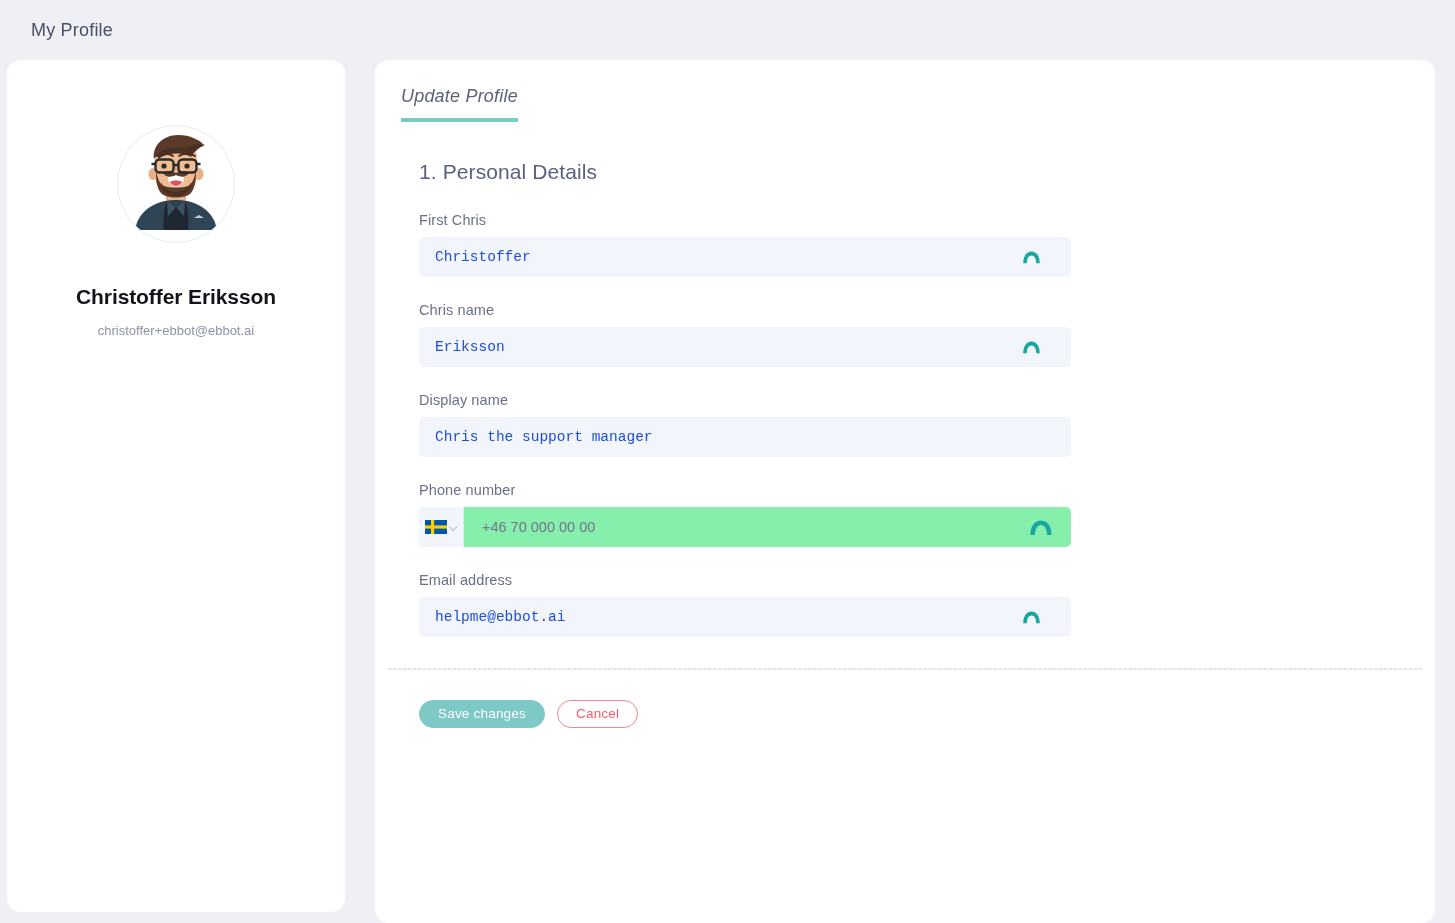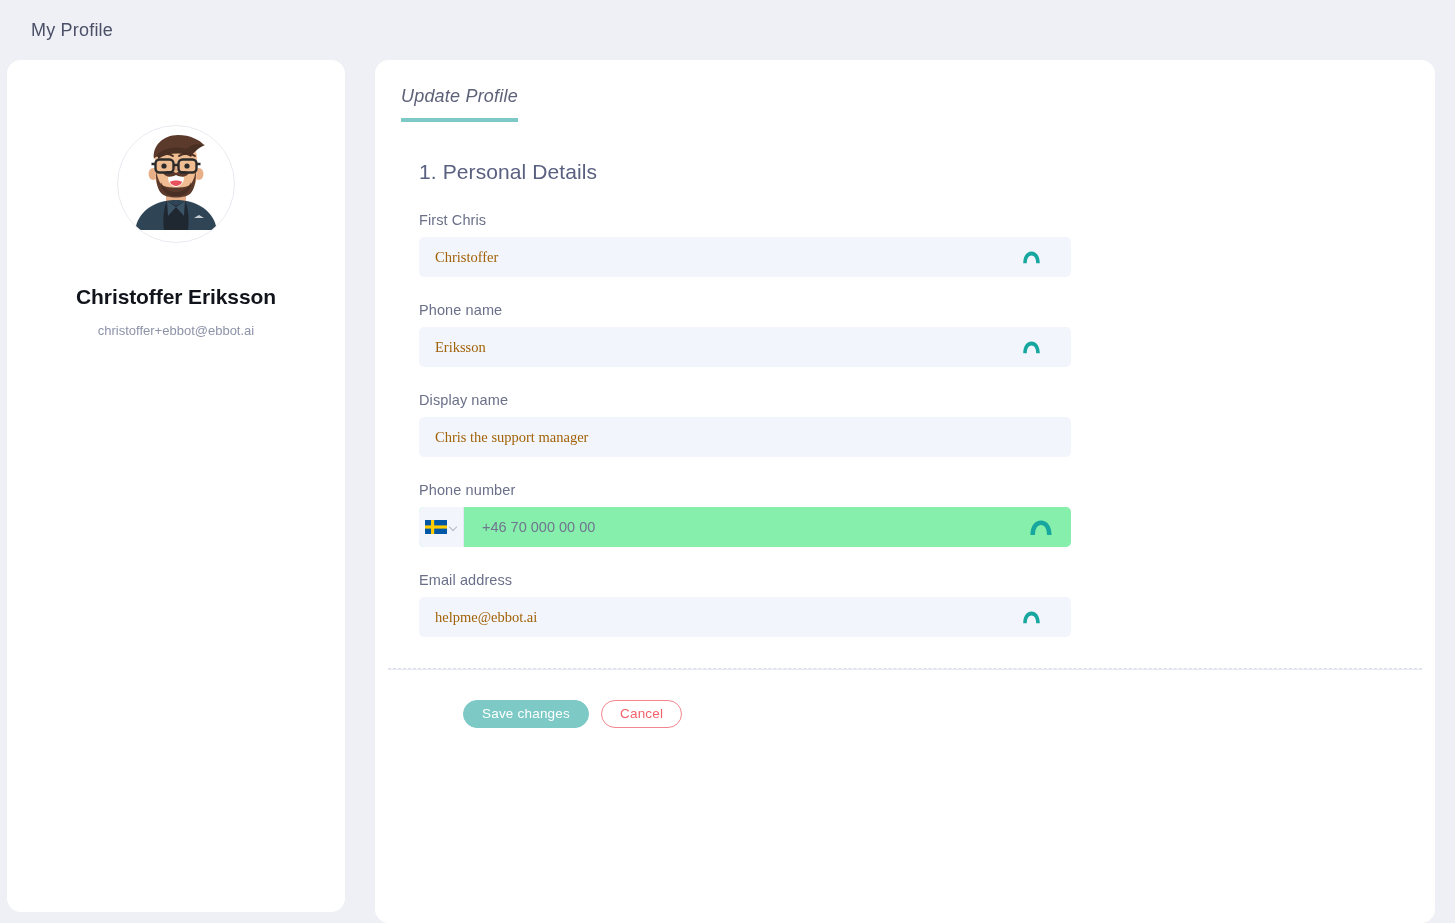--- a/index.html
+++ b/index.html
@@ -139,23 +139,23 @@
     display: flex;
     align-items: center;
   }
   .input-wrap input {
     border: none;
     outline: none;
     background: transparent;
     width: 100%;
     height: 100%;
     padding: 0 46px 0 16px;
-    font-family: Liberation Serif, serif;
+    font-family: Liberation Mono, monospace;
     font-size: 14.5px;
-    color: #a16207;
+    color: #1d4ed8;
   }
   .input-wrap input::placeholder { color: #9399ac; }
 
   .field-arch {
     position: absolute;
     right: 30px;
     top: 50%;
     transform: translateY(-50%);
     pointer-events: none;
     display: flex;
@@ -241,21 +241,20 @@
     border-top: 1px solid #e7e9f0;
     height: 0;
   }
 
   
   .actions {
     display: flex;
     align-items: flex-end;
     gap: 12px;
     padding: 30px 0 0 44px;
-    margin-left: 44px;
   }
   .btn {
     font-family: inherit;
     font-size: 13.5px;
     border-radius: 18px;
     cursor: pointer;
     height: 28px;
     padding: 0 18px;
     line-height: 1;
     letter-spacing: 0.2px;
@@ -350,21 +349,21 @@
           <input type="text" value="Christoffer" style="">
           <span class="field-arch">
             <svg width="19" height="13" viewBox="0 0 19 13">
               <path d="M1.2 13 C1.2 5 5 1 9.5 1 C14 1 17.8 5 17.8 13 L14.2 13 C14.2 7.6 12.3 4.9 9.5 4.9 C6.7 4.9 4.8 7.6 4.8 13 Z" fill="#17a79e"></path>
             </svg>
           </span>
         </div>
       </div>
 
       <div class="field">
-        <label class="field-label">Phone name</label>
+        <label class="field-label">Chris name</label>
         <div class="input-wrap">
           <input type="text" value="Eriksson" style="">
           <span class="field-arch">
             <svg width="19" height="13" viewBox="0 0 19 13">
               <path d="M1.2 13 C1.2 5 5 1 9.5 1 C14 1 17.8 5 17.8 13 L14.2 13 C14.2 7.6 12.3 4.9 9.5 4.9 C6.7 4.9 4.8 7.6 4.8 13 Z" fill="#17a79e"></path>
             </svg>
           </span>
         </div>
       </div>
 

